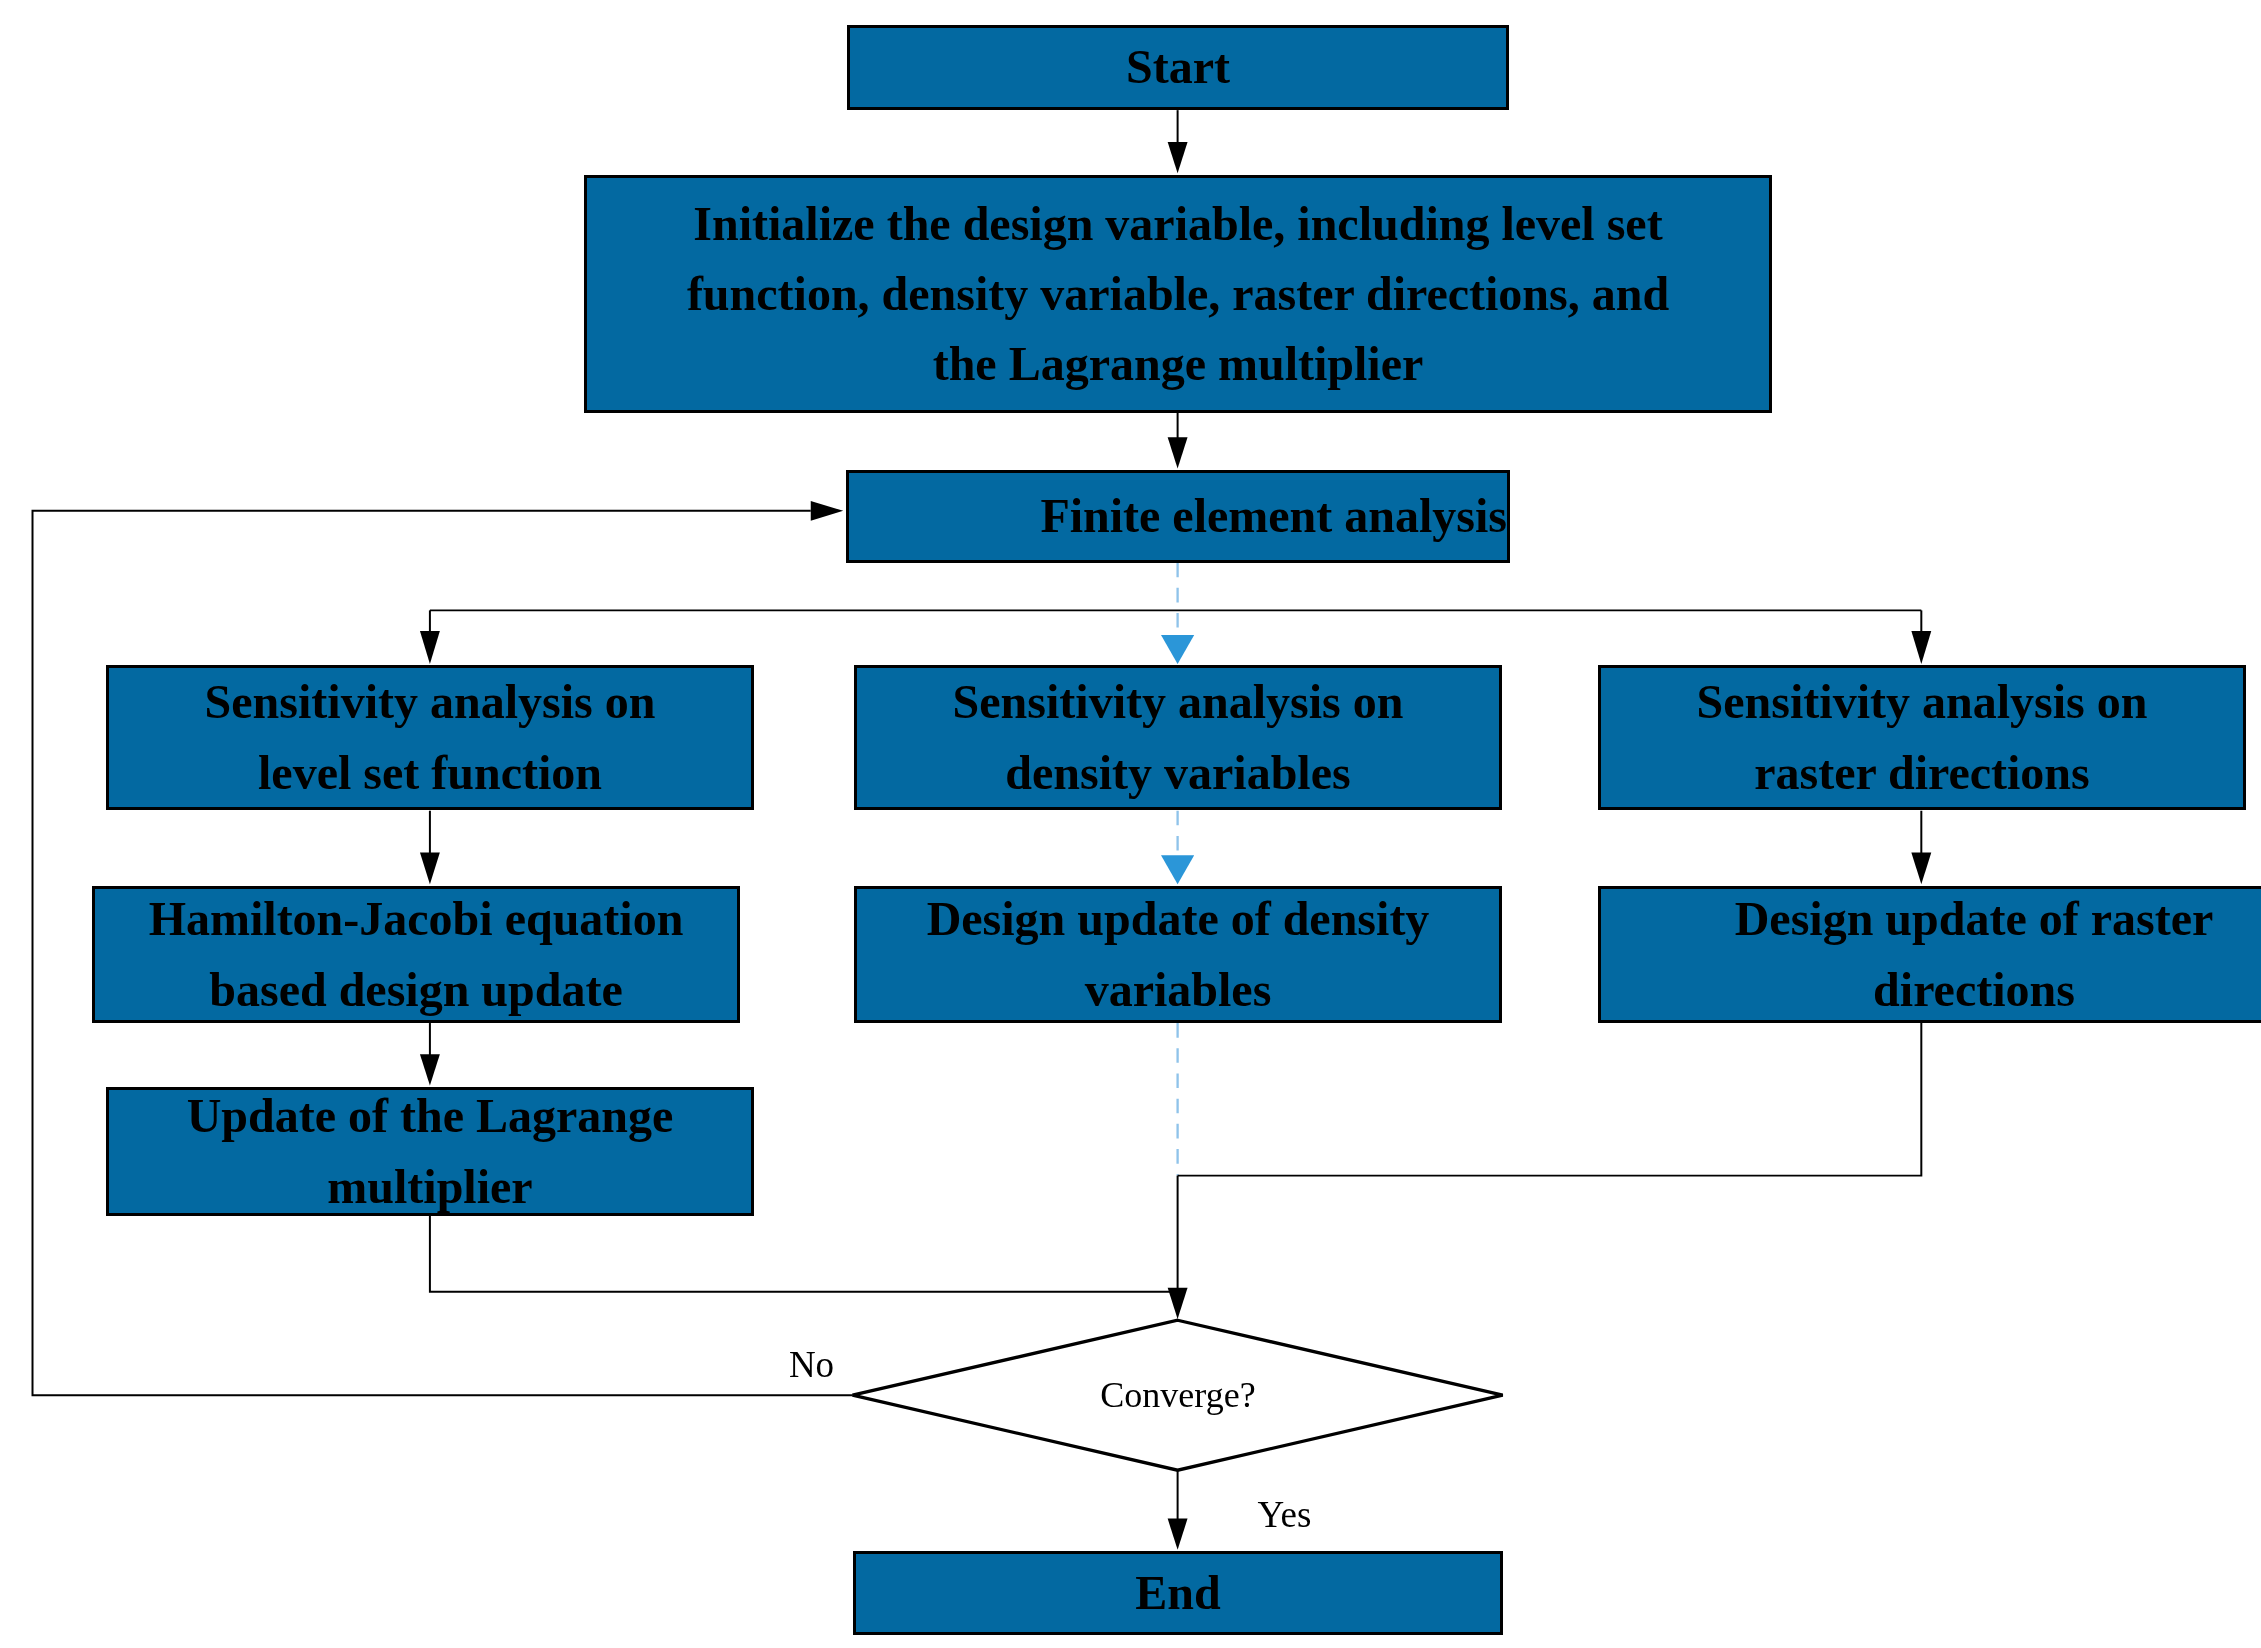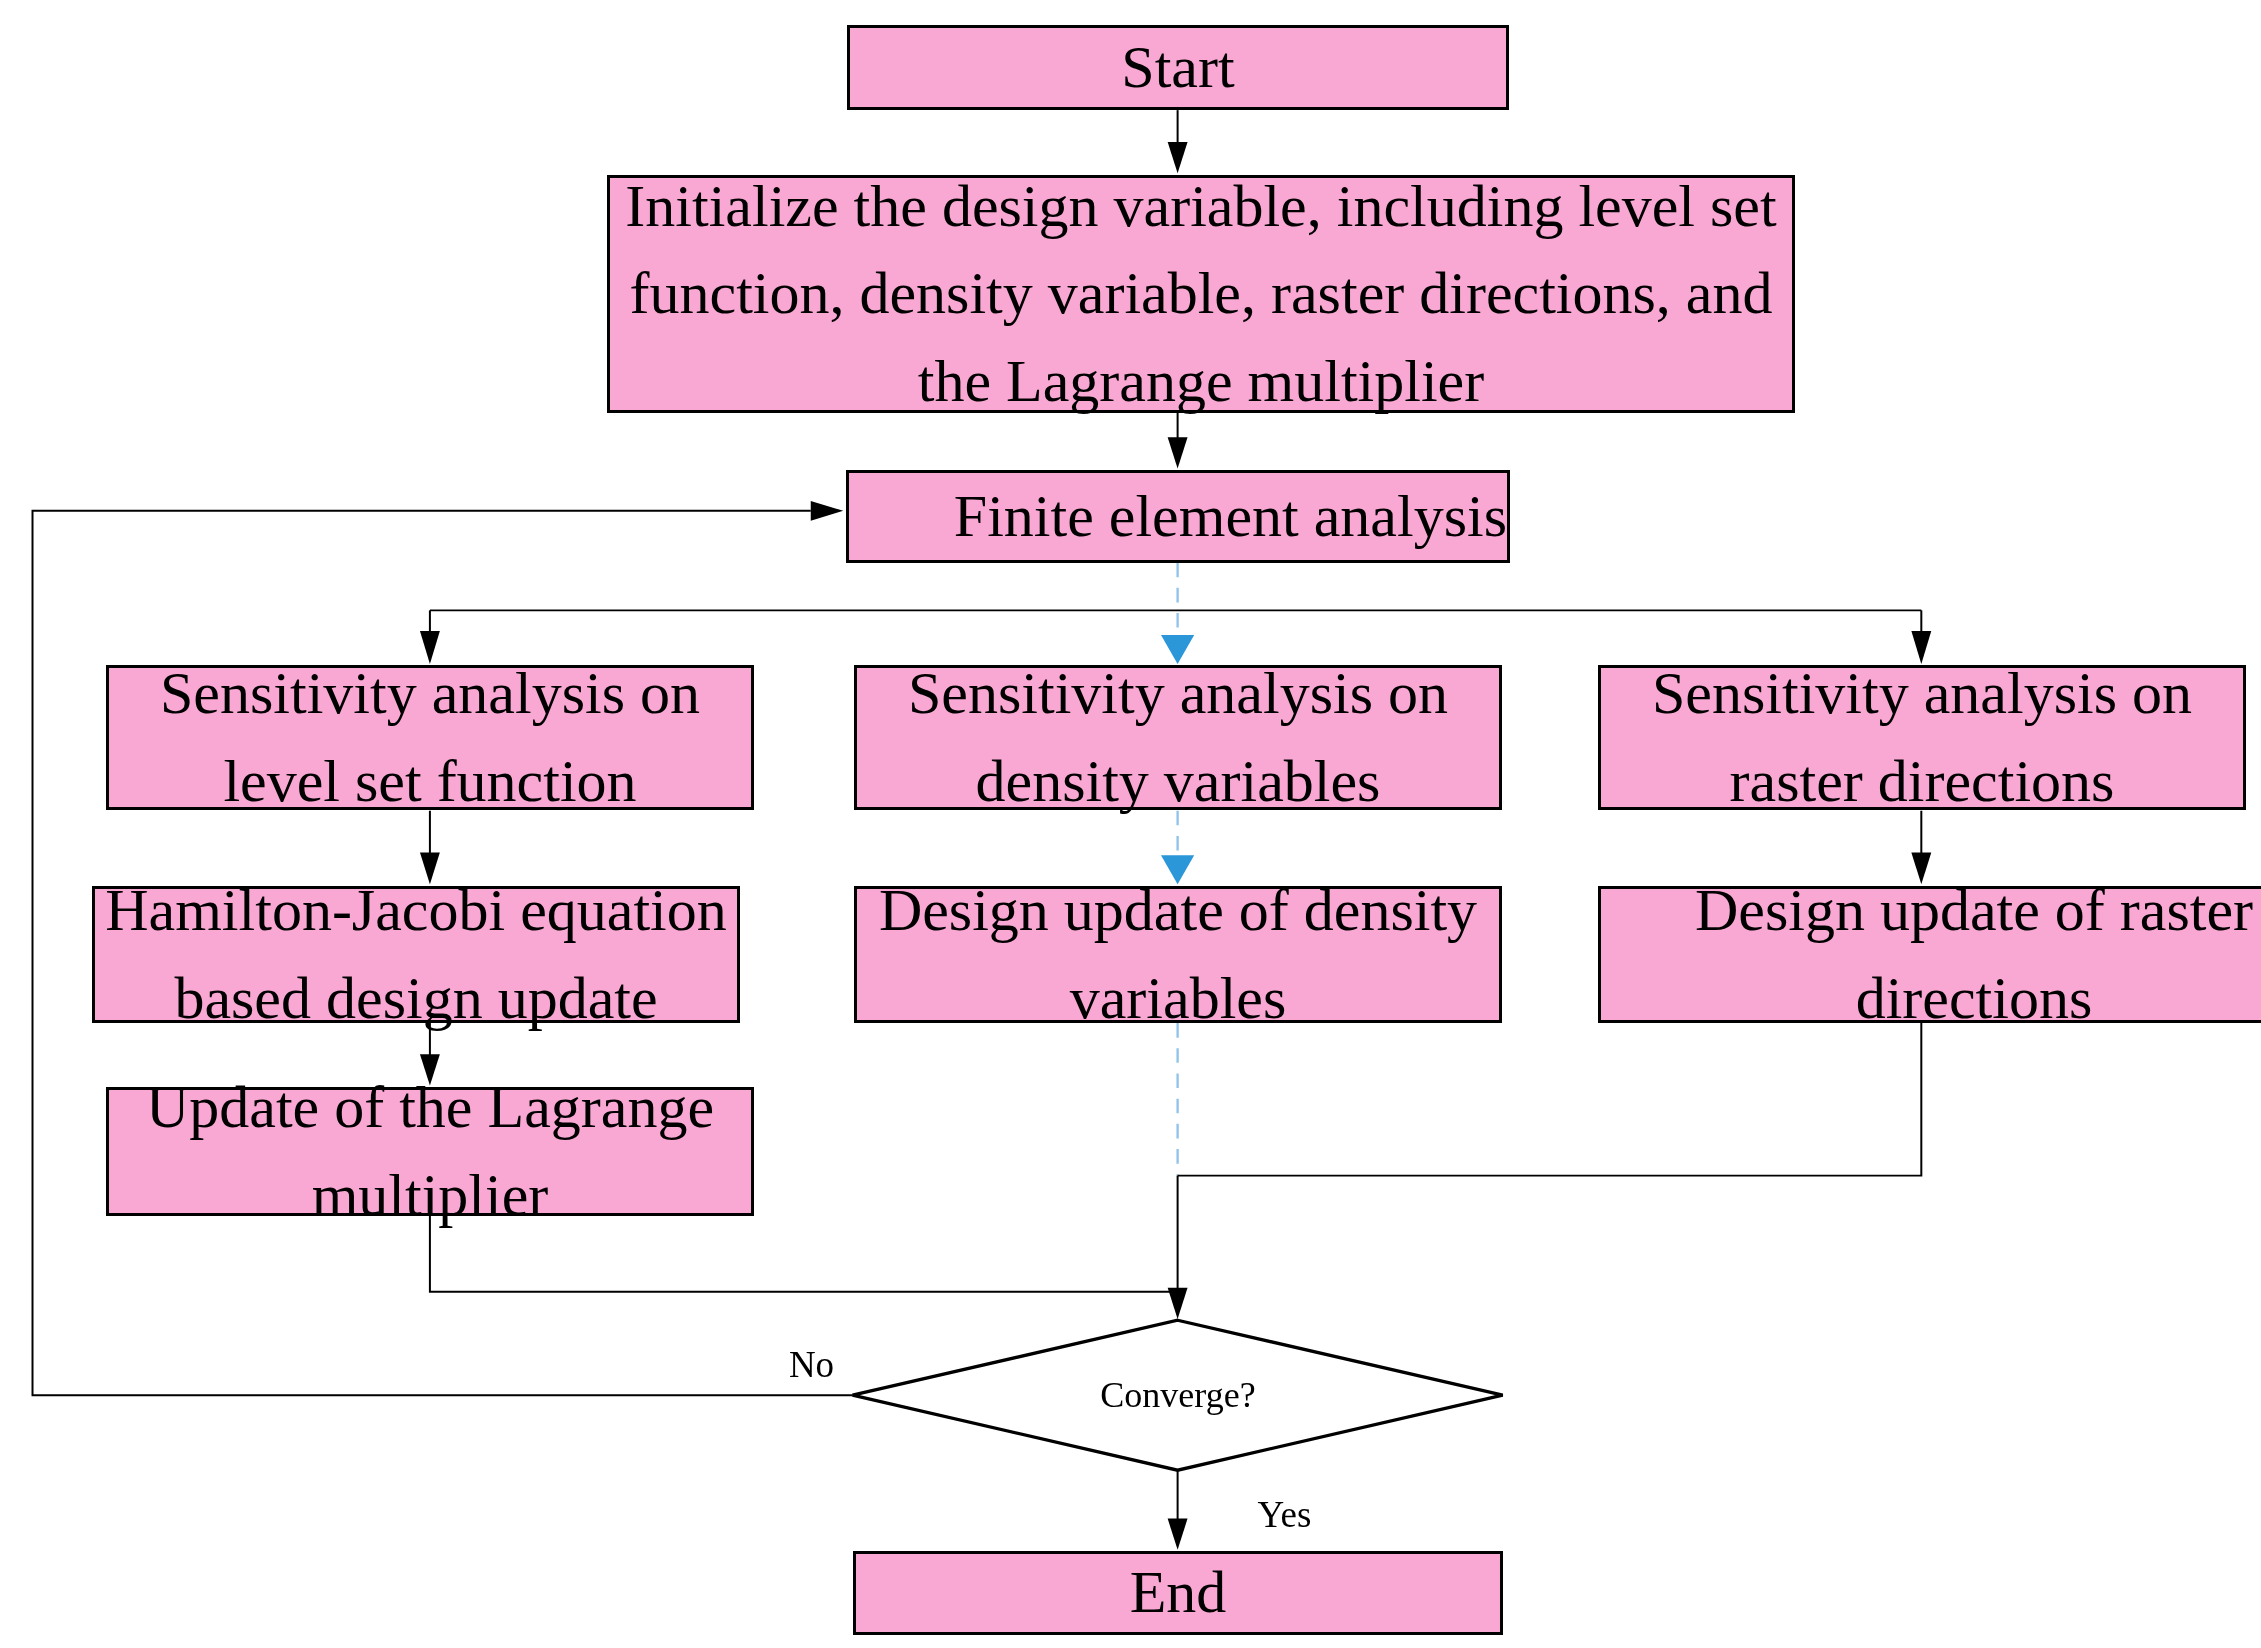--- a/index.html
+++ b/index.html
@@ -6,23 +6,23 @@
   #canvas{
     position:relative;width:2261px;height:1648px;background:#ffffff;
     font-family:"Liberation Serif","DejaVu Serif",serif;color:#000;overflow:hidden;
   }
   #connector-layer{position:absolute;left:0;top:0;width:2261px;height:1648px;}
   .edge{stroke:#000000;stroke-width:3;fill:none;}
   .arrow{fill:#000000;stroke:none;}
   .dash{fill:none;stroke-width:3.5;stroke-dasharray:22 16;}
   .diamond{fill:#ffffff;stroke:#000000;stroke-width:5;}
   .node{
-    position:absolute;box-sizing:border-box;border:3.3px solid #000000;background:#f9a8d4;
+    position:absolute;box-sizing:border-box;border:3.3px solid #000000;background:#0369a1;
     display:flex;align-items:center;justify-content:center;text-align:center;
-    font-size:60px;line-height:1.46;white-space:pre-line;
+    font-size:48px;line-height:1.46;white-space:pre-line;font-weight:bold;
   }
   .free-label{
     position:absolute;display:flex;align-items:center;justify-content:center;
     font-size:37px;background:transparent;white-space:nowrap;
   }
   .diamond-label{
     position:absolute;display:flex;align-items:center;justify-content:center;
     text-align:center;font-size:36px;background:transparent;
   }
 </style>
@@ -75,21 +75,21 @@
 
     <line class="edge" x1="1775" y1="2216" x2="1775" y2="2291"></line>
     <polygon class="arrow" points="1760,2289 1790,2289 1775,2336"></polygon>
 
     <polyline class="edge" points="1285,2103 49,2103 49,770 1222,770"></polyline>
     <polygon class="arrow" points="1222,755 1222,785 1271,770"></polygon>
   </svg>
 
   <div class="node" style="left:847px;top:25px;width:662px;height:85px;"><span>Start</span></div>
 
-  <div class="node" style="left:584px;top:175px;width:1188px;height:238px;margin-left:23px;"><span>Initialize the design variable, including level set
+  <div class="node" style="left:584px;top:175px;width:1188px;height:238px;"><span>Initialize the design variable, including level set
 function, density variable, raster directions, and
 the Lagrange multiplier</span></div>
 
   <div class="node" style="left:846px;top:470px;width:664px;height:93px;justify-content:flex-end;"><span>Finite element analysis</span></div>
 
   <div class="node" style="left:106px;top:665px;width:648px;height:145px;"><span>Sensitivity analysis on
 level set function</span></div>
 
   <div class="node" style="left:854px;top:665px;width:648px;height:145px;"><span>Sensitivity analysis on
 density variables</span></div>

